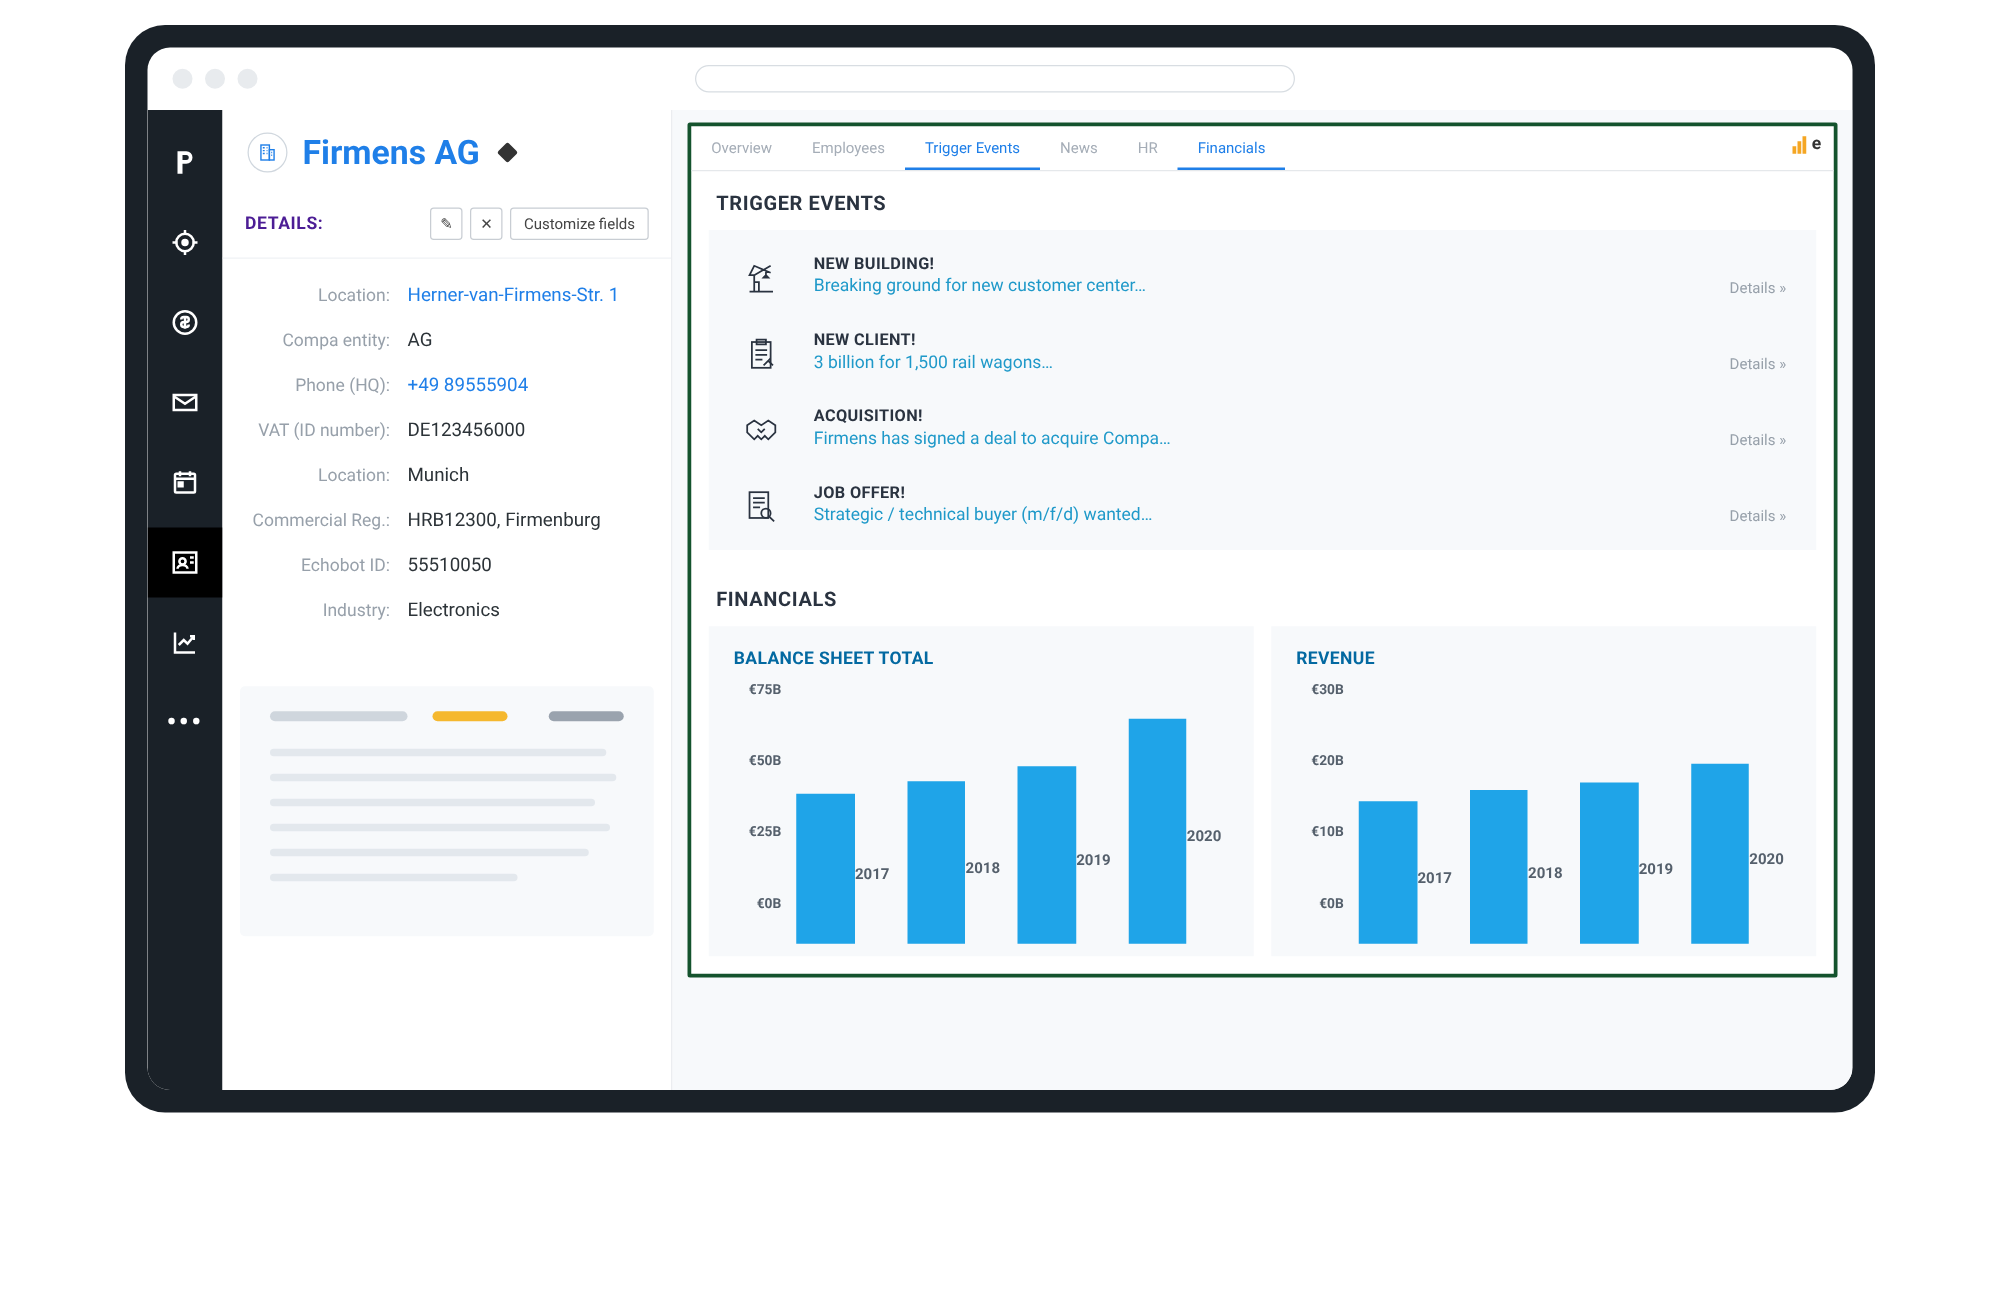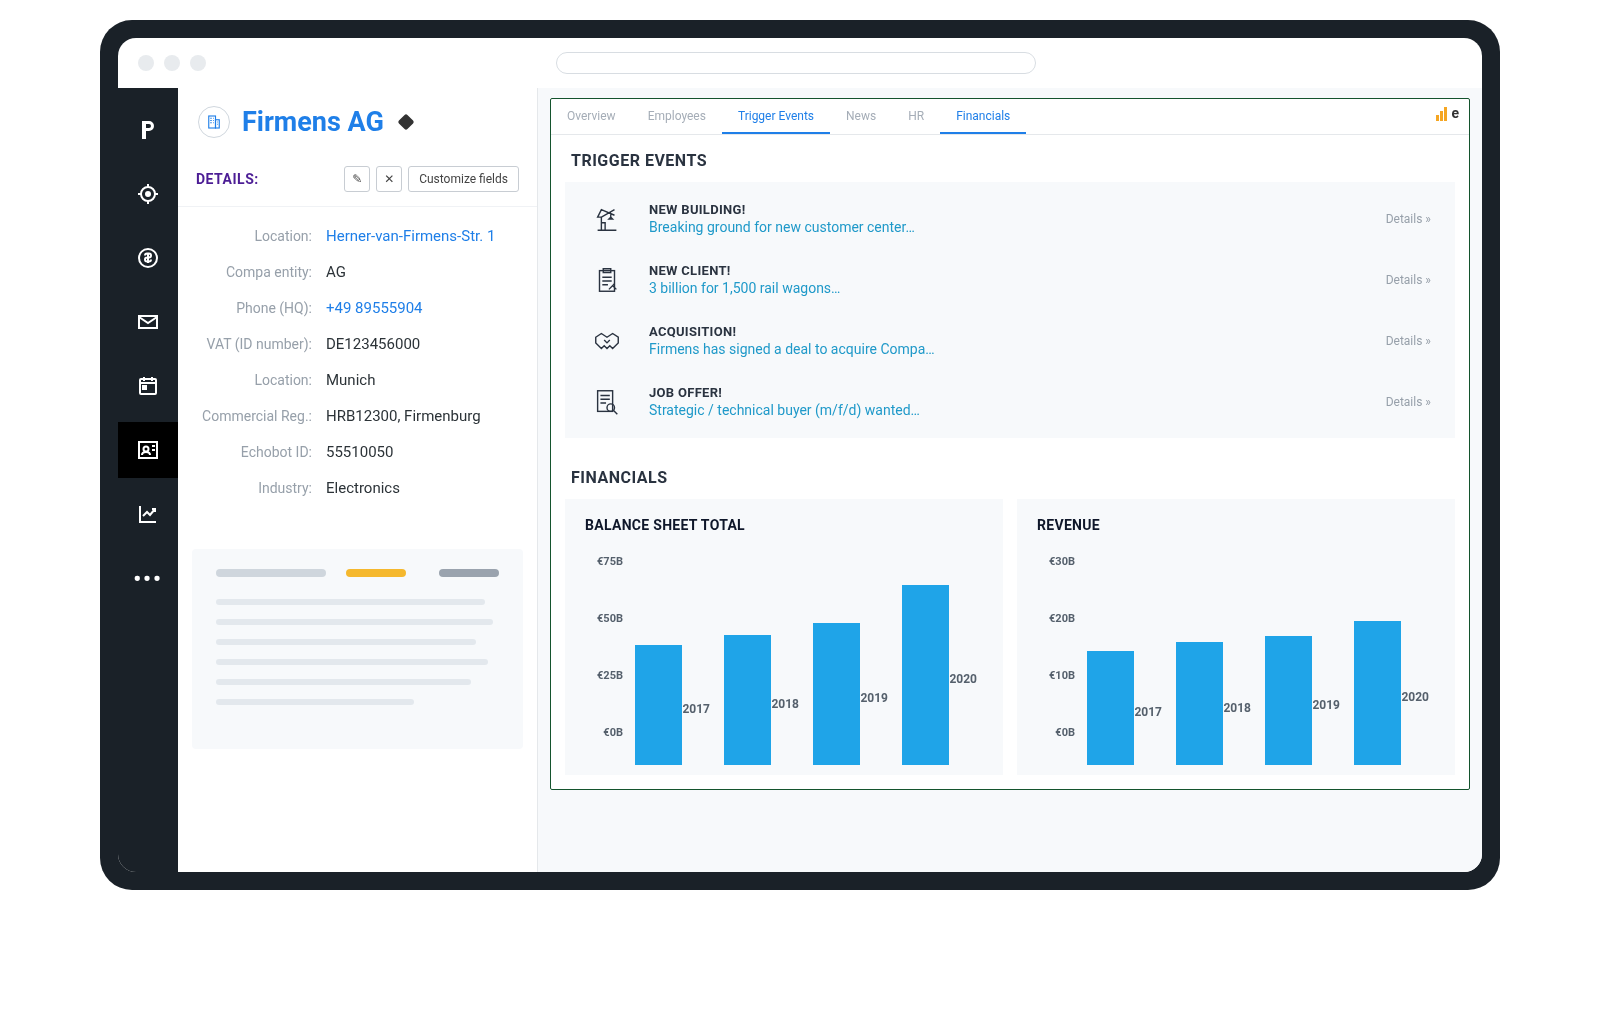--- a/index.html
+++ b/index.html
@@ -29,39 +29,39 @@
 .details-body{padding:20px 18px}
 .drow{display:flex;margin-bottom:18px;align-items:baseline}
 .dlabel{width:130px;text-align:right;color:#97a0aa;font-size:14px;padding-right:14px}
 .dvalue{color:#2c3338;font-size:15px}
 .dvalue.link{color:#1f7fe8}
 .placeholder-card{margin:14px;background:#f7f9fb;border-radius:4px;padding:20px 24px 30px}
 .ph-head{display:flex;gap:20px;margin-bottom:22px}
 .ph-pill{height:8px;border-radius:4px}
 .ph-line{height:6px;background:#e3e8ed;border-radius:3px;margin-bottom:14px}
 .right-panel{flex:1;background:#f7f9fb;padding:10px 12px;overflow:auto;position:relative}
-.rwrap{background:#fff;border:1px solid #14532d;border-radius:2px;overflow:hidden}
+.rwrap{background:#fff;border:3px solid #14532d;border-radius:2px;overflow:hidden}
 .tabs{display:flex;border-bottom:1px solid #e5e8eb;height:36px;position:relative}
 .tab{padding:0 16px;font-size:12px;color:#a5adb7;display:flex;align-items:center;cursor:pointer;border-bottom:2px solid transparent}
 .tab.active{color:#1f7fe8;border-bottom-color:#1f7fe8}
 .brand-mini{position:absolute;right:10px;top:6px;display:flex;gap:1px;align-items:flex-end}
 .brand-mini .bar{width:3px;background:#f5a623}
 .brand-mini .e{font-weight:bold;font-size:14px;color:#333;margin-left:3px}
 .section-title{font-size:16px;font-weight:700;color:#2a3340;letter-spacing:.5px;padding:16px 20px 12px}
 .events{background:#f7f9fb;margin:0 14px 14px;padding:6px 0}
-.event{display:flex;align-items:center;padding:14px 24px;gap:24px}
+.event{display:flex;align-items:flex-end;padding:14px 24px;gap:24px}
 .event-icon{width:36px;display:flex;justify-content:center}
 .event-icon svg{width:30px;height:30px;stroke:#2a3340;fill:none;stroke-width:1.5}
 .event-body{flex:1}
 .event-title{font-size:13px;font-weight:700;color:#2a3340;letter-spacing:.3px}
 .event-desc{font-size:14px;color:#1f99c9;margin-top:2px}
 .event-details{font-size:12px;color:#97a0aa;cursor:pointer}
 .financials{display:flex;gap:14px;padding:0 14px 14px}
 .chart-card{flex:1;background:#f7f9fb;padding:18px 20px 10px}
-.chart-title{font-size:14px;font-weight:700;color:#0f172a;letter-spacing:.3px;margin-bottom:22px}
+.chart-title{font-size:14px;font-weight:700;color:#0369a1;letter-spacing:.3px;margin-bottom:10px}
 .chart-area{height:210px;position:relative;display:flex}
 .y-axis{width:44px;display:flex;flex-direction:column;justify-content:space-between;align-items:flex-end;padding-right:6px;padding-bottom:26px;font-size:11px;font-weight:700;color:#55606c}
 .plot{flex:1;position:relative;display:flex;align-items:flex-end;gap:14px;padding:0 6px}
 .barcol{flex:1;display:flex;flex-direction:row;align-items:center}
 .bar{width:100%;background:#1fa4e8}
 .xlabel{font-size:12px;font-weight:700;color:#55606c;margin-top:8px}
 </style>
 </head>
 <body>
 

